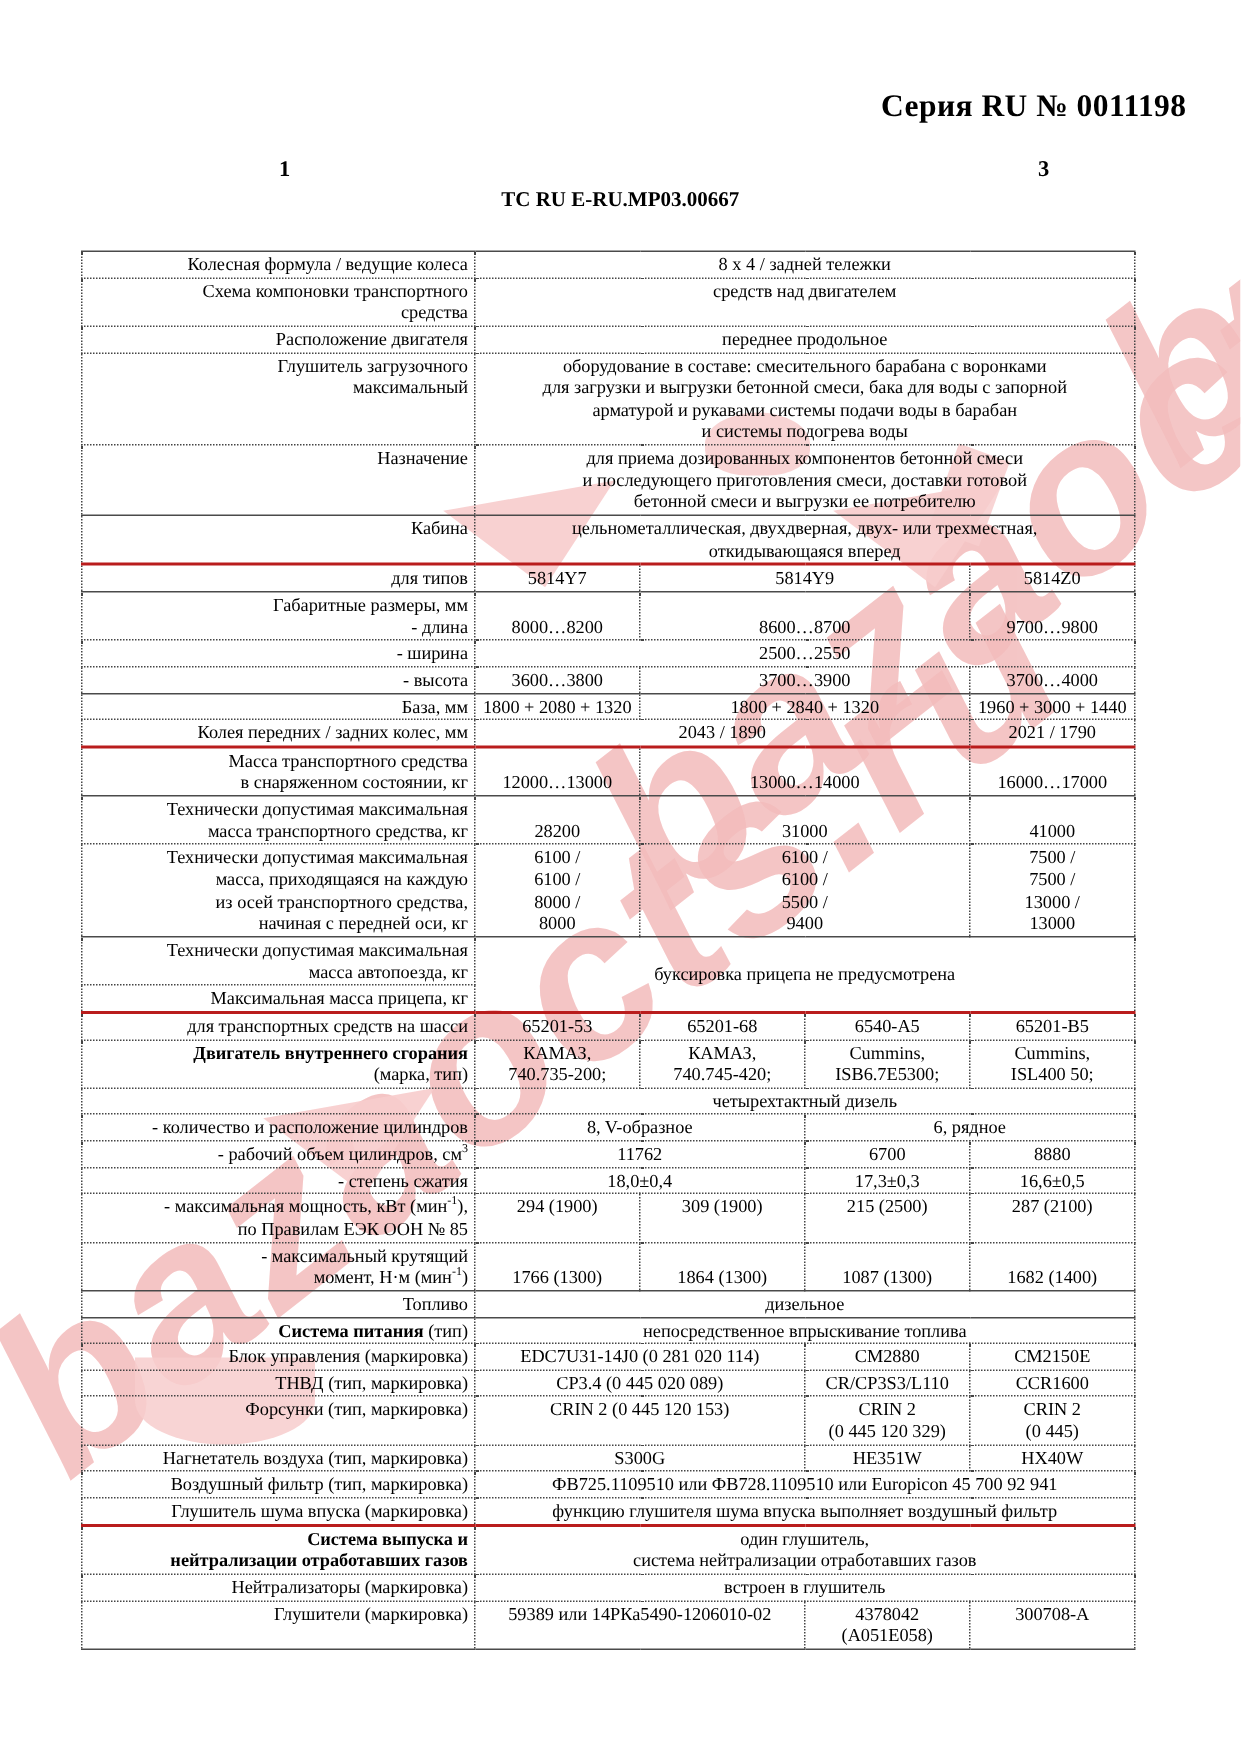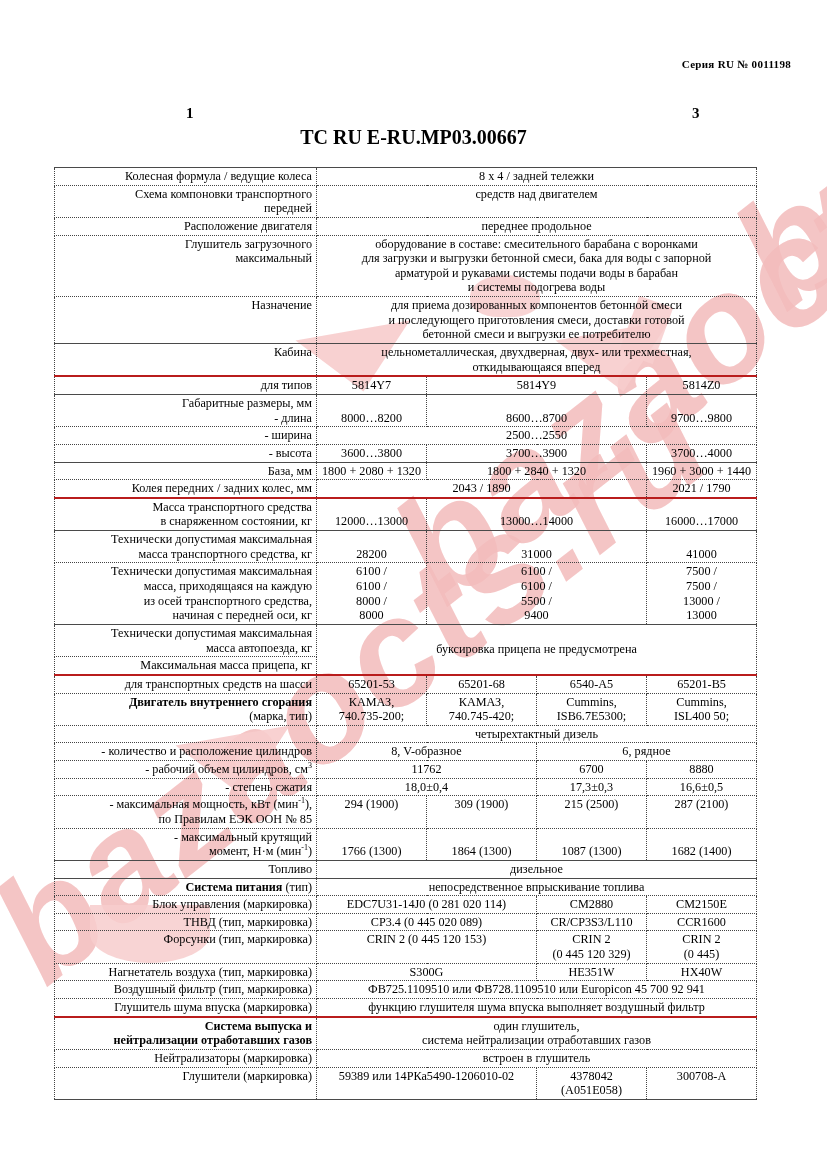--- a/index.html
+++ b/index.html
@@ -65,21 +65,21 @@
   }
   .wm-blob.b1 { left: 470px; top: 275px; width: 70px; height: 42px; border-radius: 50% 50% 40% 40%; }
   .wm-blob.b2 { left: 628px; top: 300px; width: 36px; height: 60px; transform: rotate(20deg); }
   .wm-blob.b3 { left: 90px;  top: 905px; width: 120px; height: 58px; border-radius: 0 0 60% 60%; }
 
   
   .series {
     position: absolute;
     right: 36px;
     top: 58px;
-    font-size: 11px;
+    font-size: 21px;
     font-weight: bold;
     letter-spacing: .3px;
     z-index: 10;
   }
   .pagenum-left {
     position: absolute;
     left: 186px;
     top: 105px;
     font-size: 15px;
     font-weight: bold;
@@ -91,21 +91,21 @@
     top: 105px;
     font-size: 15px;
     font-weight: bold;
     z-index: 10;
   }
   .doc-code {
     position: absolute;
     left: 0; right: 0;
     top: 126px;
     text-align: center;
-    font-size: 20px;
+    font-size: 14px;
     font-weight: bold;
     z-index: 10;
   }
   .doc-title {
     position: absolute;
     left: 0; right: 0;
     top: 146px;
     text-align: center;
     font-size: 15px;
     font-weight: bold;
@@ -187,21 +187,21 @@
     <tbody>
 
       <tr class="topsolid">
         <td class="lbl">Колесная формула / ведущие колеса</td>
         <td class="val vsolid-l" colspan="4">8 х 4 / задней тележки</td>
       </tr>
 
       <tr>
         <td class="lbl">
           <div>Схема компоновки транспортного</div>
-          <div>передней</div>
+          <div>средства</div>
         </td>
         <td class="val vsolid-l" colspan="4">средств над двигателем</td>
       </tr>
 
       <tr>
         <td class="lbl">Расположение двигателя</td>
         <td class="val vsolid-l" colspan="4">переднее продольное</td>
       </tr>
 
       <tr>

